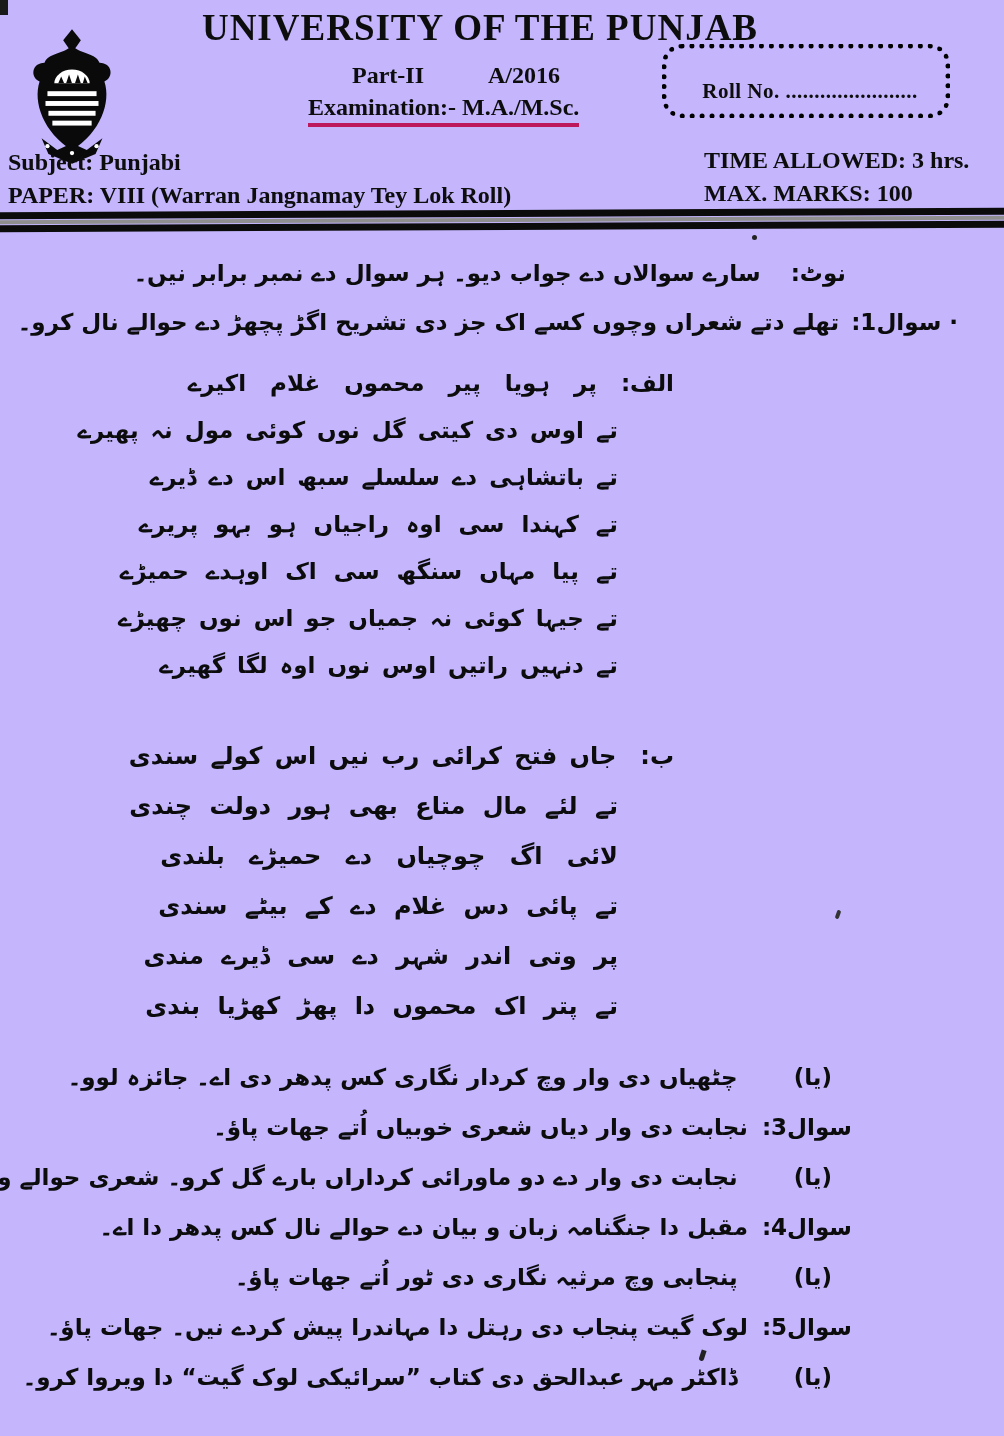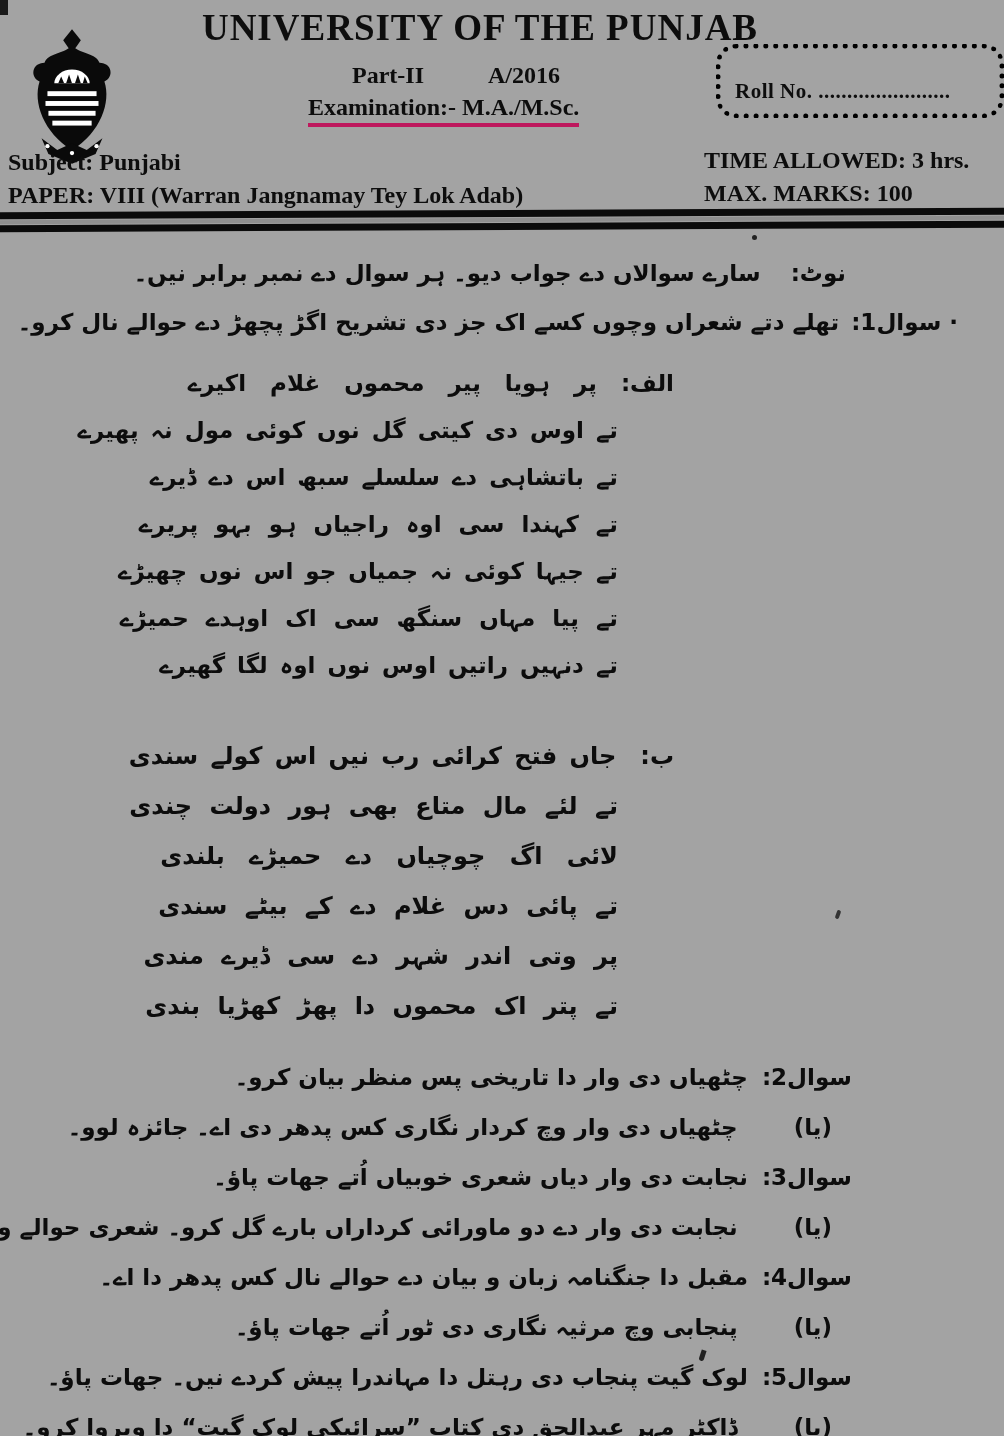--- a/index.html
+++ b/index.html
@@ -1,41 +1,41 @@
 <!DOCTYPE html>
 <html><head>
 <meta charset="utf-8">
 <style>
   * { margin:0; padding:0; box-sizing:border-box; }
   body { background:#e8e8e8; }
   .page {
     position:relative; width:1004px; height:1436px;
-    background:#a3a3a3; overflow:hidden; margin:0 auto;
+    background:#c4b5fd; overflow:hidden; margin:0 auto;
     font-family:"Liberation Serif", serif; color:#0d0d0d;
   }
 
   
   .title {
     position:absolute; top:6px; left:0; width:960px;
     text-align:center; font-size:37px; font-weight:bold; letter-spacing:1px;
   }
   .part-row {
     position:absolute; top:62px; left:352px;
     display:flex; gap:64px; font-size:24px; font-weight:bold;
   }
   .exam-line {
     position:absolute; top:94px; left:308px;
     font-size:24px; font-weight:bold;
     border-bottom:4px solid #be185d; padding-bottom:2px;
   }
   .roll-box {
-    position:absolute; left:716px; top:44px; width:288px; height:74px;
+    position:absolute; left:662px; top:44px; width:288px; height:74px;
     border:5px dotted #000; border-radius:20px;
     display:flex; align-items:flex-end; padding:0 6px 9px 14px;
-    font-size:21px; font-weight:bold; letter-spacing:.5px;
+    font-size:21px; font-weight:bold; letter-spacing:.5px;justify-content:center;
   }
   .meta-left-1 { position:absolute; left:8px; top:149px; font-size:24px; font-weight:bold; }
   .meta-left-2 { position:absolute; left:8px; top:182px; font-size:24px; font-weight:bold; }
   .meta-right-1 { position:absolute; left:704px; top:147px; font-size:24px; font-weight:bold; }
   .meta-right-2 { position:absolute; left:704px; top:180px; font-size:24px; font-weight:bold; }
 
   .rule-wrap { position:absolute; top:210px; left:-4px; width:1012px; transform:rotate(-0.25deg); }
   .rule-bar1 { height:7px; background:#0b0b0b; }
   .rule-smear { height:4px; background:#8f8f8f; margin:1px 0; }
   .rule-bar2 { height:7px; background:#0b0b0b; }
@@ -104,21 +104,21 @@
     <span>A/2016</span>
   </div>
 
   <div class="exam-line">Examination:- M.A./M.Sc.</div>
 
   <div class="roll-box">
     <span>Roll No. .......................</span>
   </div>
 
   <div class="meta-left-1">Subject: Punjabi</div>
-  <div class="meta-left-2">PAPER: VIII (Warran Jangnamay Tey Lok Adab)</div>
+  <div class="meta-left-2">PAPER: VIII (Warran Jangnamay Tey Lok Roll)</div>
   <div class="meta-right-1">TIME ALLOWED: 3 hrs.</div>
   <div class="meta-right-2">MAX. MARKS: 100</div>
 
   <div class="rule-wrap">
     <div class="rule-bar1"></div>
     <div class="rule-smear"></div>
     <div class="rule-bar2"></div>
   </div>
 
   <div class="urdu note-row" dir="rtl">
@@ -129,40 +129,37 @@
     <span class="qlabel">· سوال1:</span><span>تھلے دتے شعراں وچوں کسے اک جز دی تشریح اگڑ پچھڑ دے حوالے نال کرو۔</span>
   </div>
 
   <div class="urdu poem-alif" dir="rtl">
     <div class="vline ws3">
       <span class="poem-label">الف:</span><span>پر ہویا پیر محموں غلام اکیرے</span>
     </div>
     <div class="vline ind ws1"><span>تے اوس دی کیتی گل نوں کوئی مول نہ پھیرے</span></div>
     <div class="vline ind ws1"><span>تے باتشاہی دے سلسلے سبھ اس دے ڈیرے</span></div>
     <div class="vline ind ws2"><span>تے کہندا سی اوہ راجیاں ہو بہو پریرے</span></div>
+    <div class="vline ind ws2"><span>تے پیا مہاں سنگھ سی اک اوہدے حمیڑے</span></div>
     <div class="vline ind ws1"><span>تے جیہا کوئی نہ جمیاں جو اس نوں چھیڑے</span></div>
-    <div class="vline ind ws2"><span>تے پیا مہاں سنگھ سی اک اوہدے حمیڑے</span></div>
     <div class="vline ind ws1"><span>تے دنہیں راتیں اوس نوں اوہ لگا گھیرے</span></div>
   </div>
 
   <div class="urdu poem-bay" dir="rtl">
     <div class="vline ws1">
       <span class="poem-label">ب:</span><span>جاں فتح کرائی رب نیں اس کولے سندی</span>
     </div>
     <div class="vline ind ws2"><span>تے لئے مال متاع بھی ہور دولت چندی</span></div>
     <div class="vline ind ws3"><span>لائی اگ چوچیاں دے حمیڑے بلندی</span></div>
     <div class="vline ind ws2"><span>تے پائی دس غلام دے کے بیٹے سندی</span></div>
     <div class="vline ind ws2"><span>پر وتی اندر شہر دے سی ڈیرے مندی</span></div>
     <div class="vline ind ws2"><span>تے پتر اک محموں دا پھڑ کھڑیا بندی</span></div>
   </div>
 
   <div class="urdu questions" dir="rtl">
-    <div class="q-row row-q">
-      <span class="qlabel">سوال2:</span><span>چٹھیاں دی وار دا تاریخی پس منظر بیان کرو۔</span>
-    </div>
     <div class="q-row row-ya">
       <span class="qlabel">(یا)</span><span>چٹھیاں دی وار وچ کردار نگاری کس پدھر دی اے۔ جائزہ لوو۔</span>
     </div>
     <div class="q-row row-q">
       <span class="qlabel">سوال3:</span><span>نجابت دی وار دیاں شعری خوبیاں اُتے جھات پاؤ۔</span>
     </div>
     <div class="q-row row-ya">
       <span class="qlabel">(یا)</span><span>نجابت دی وار دے دو ماورائی کرداراں بارے گل کرو۔ شعری حوالے وی دیو۔</span>
     </div>
     <div class="q-row row-q">

